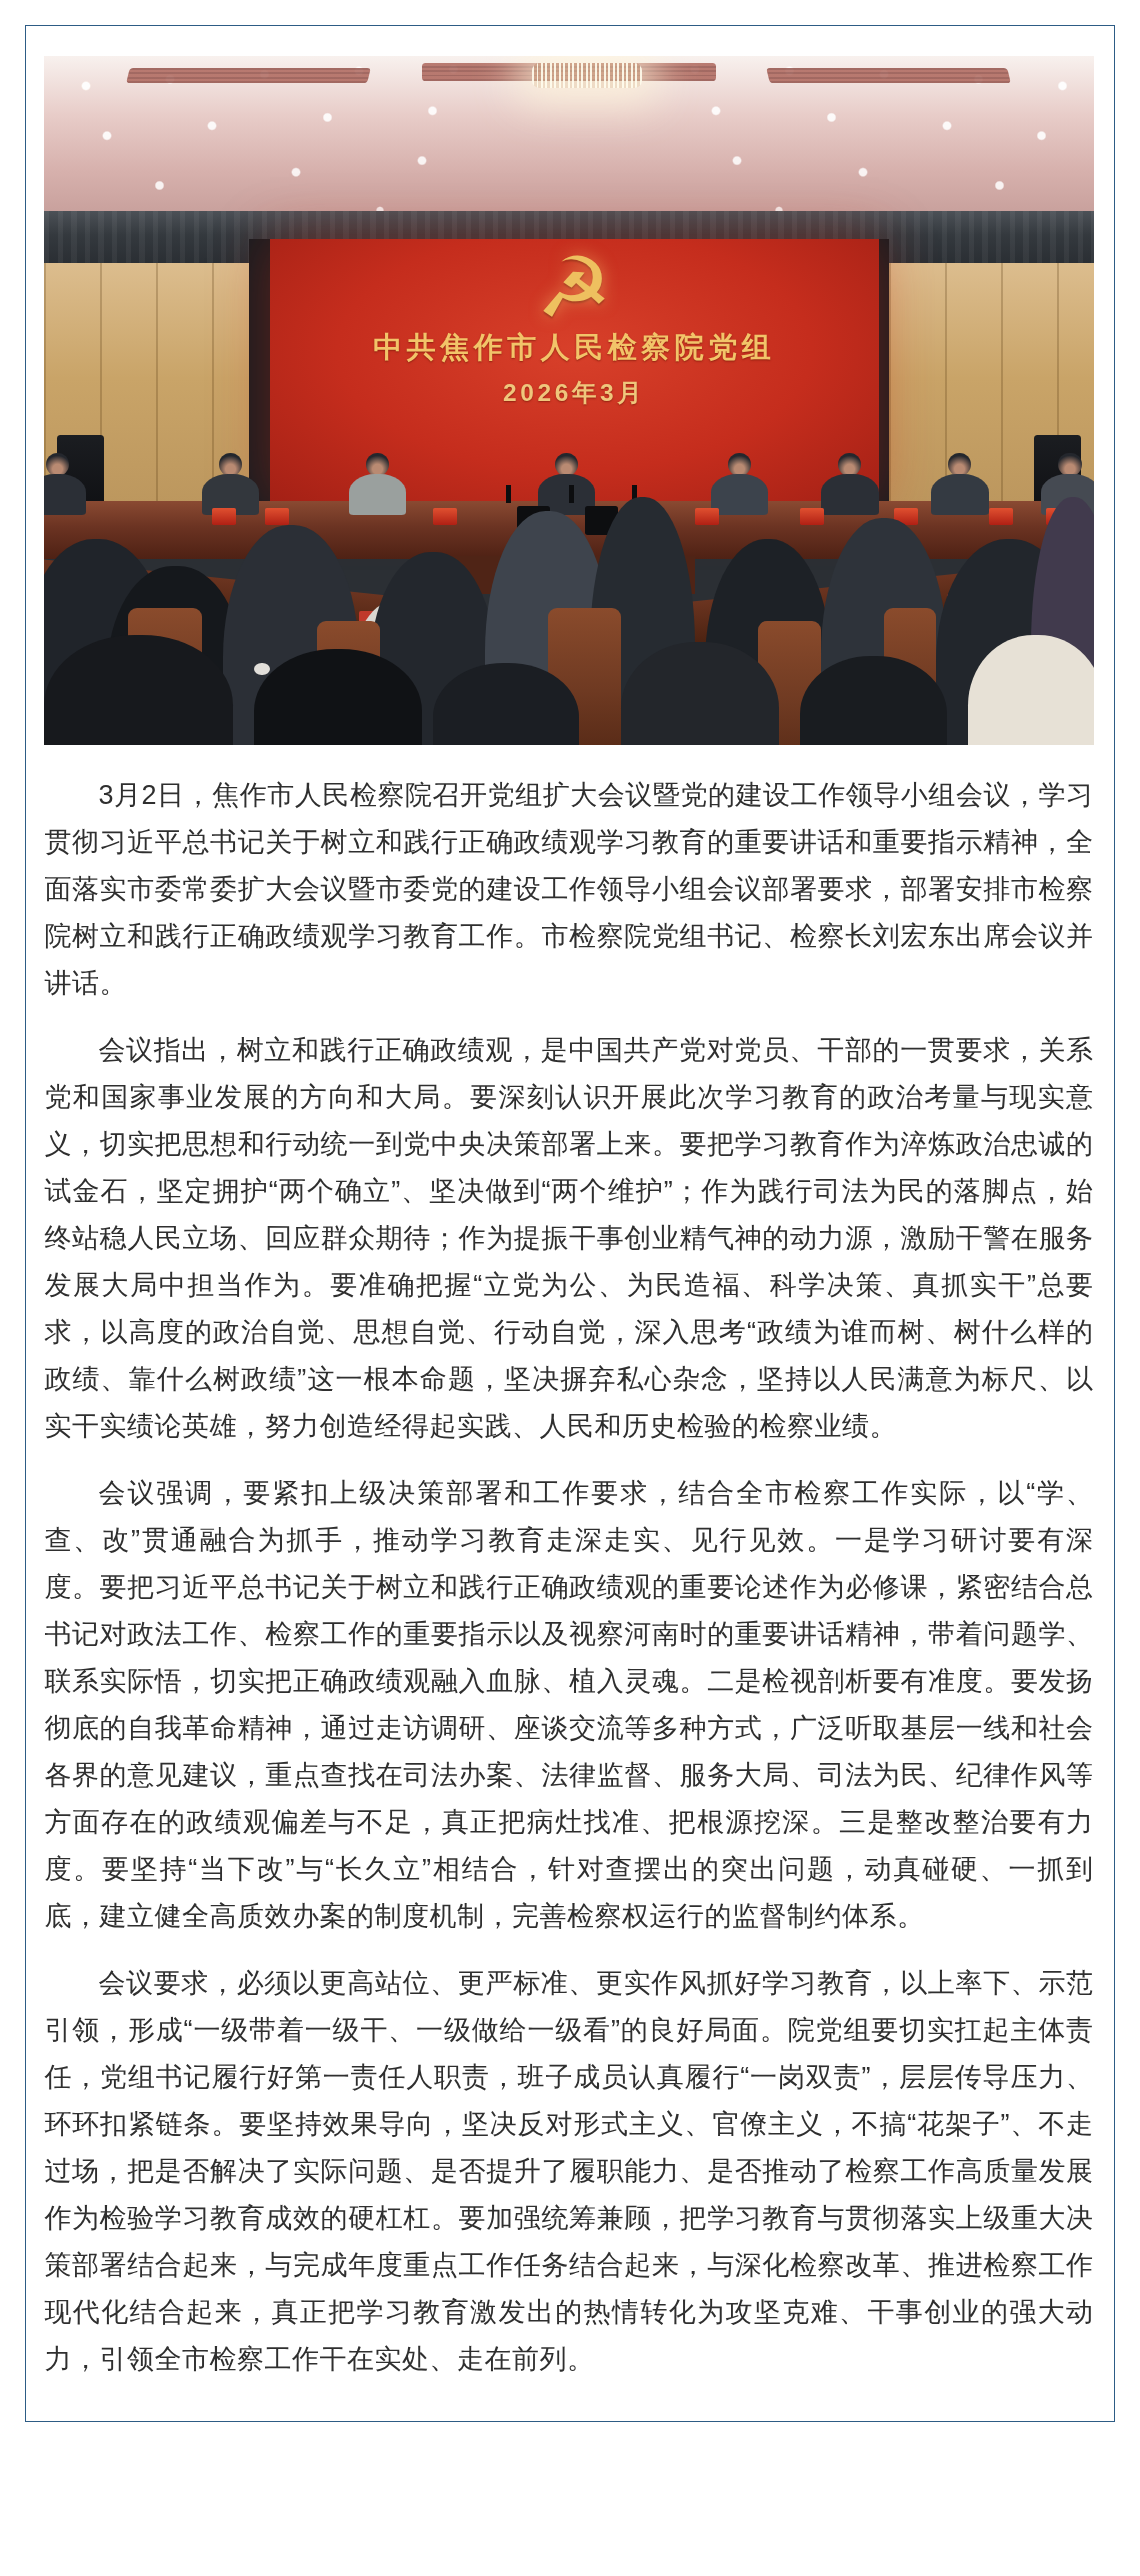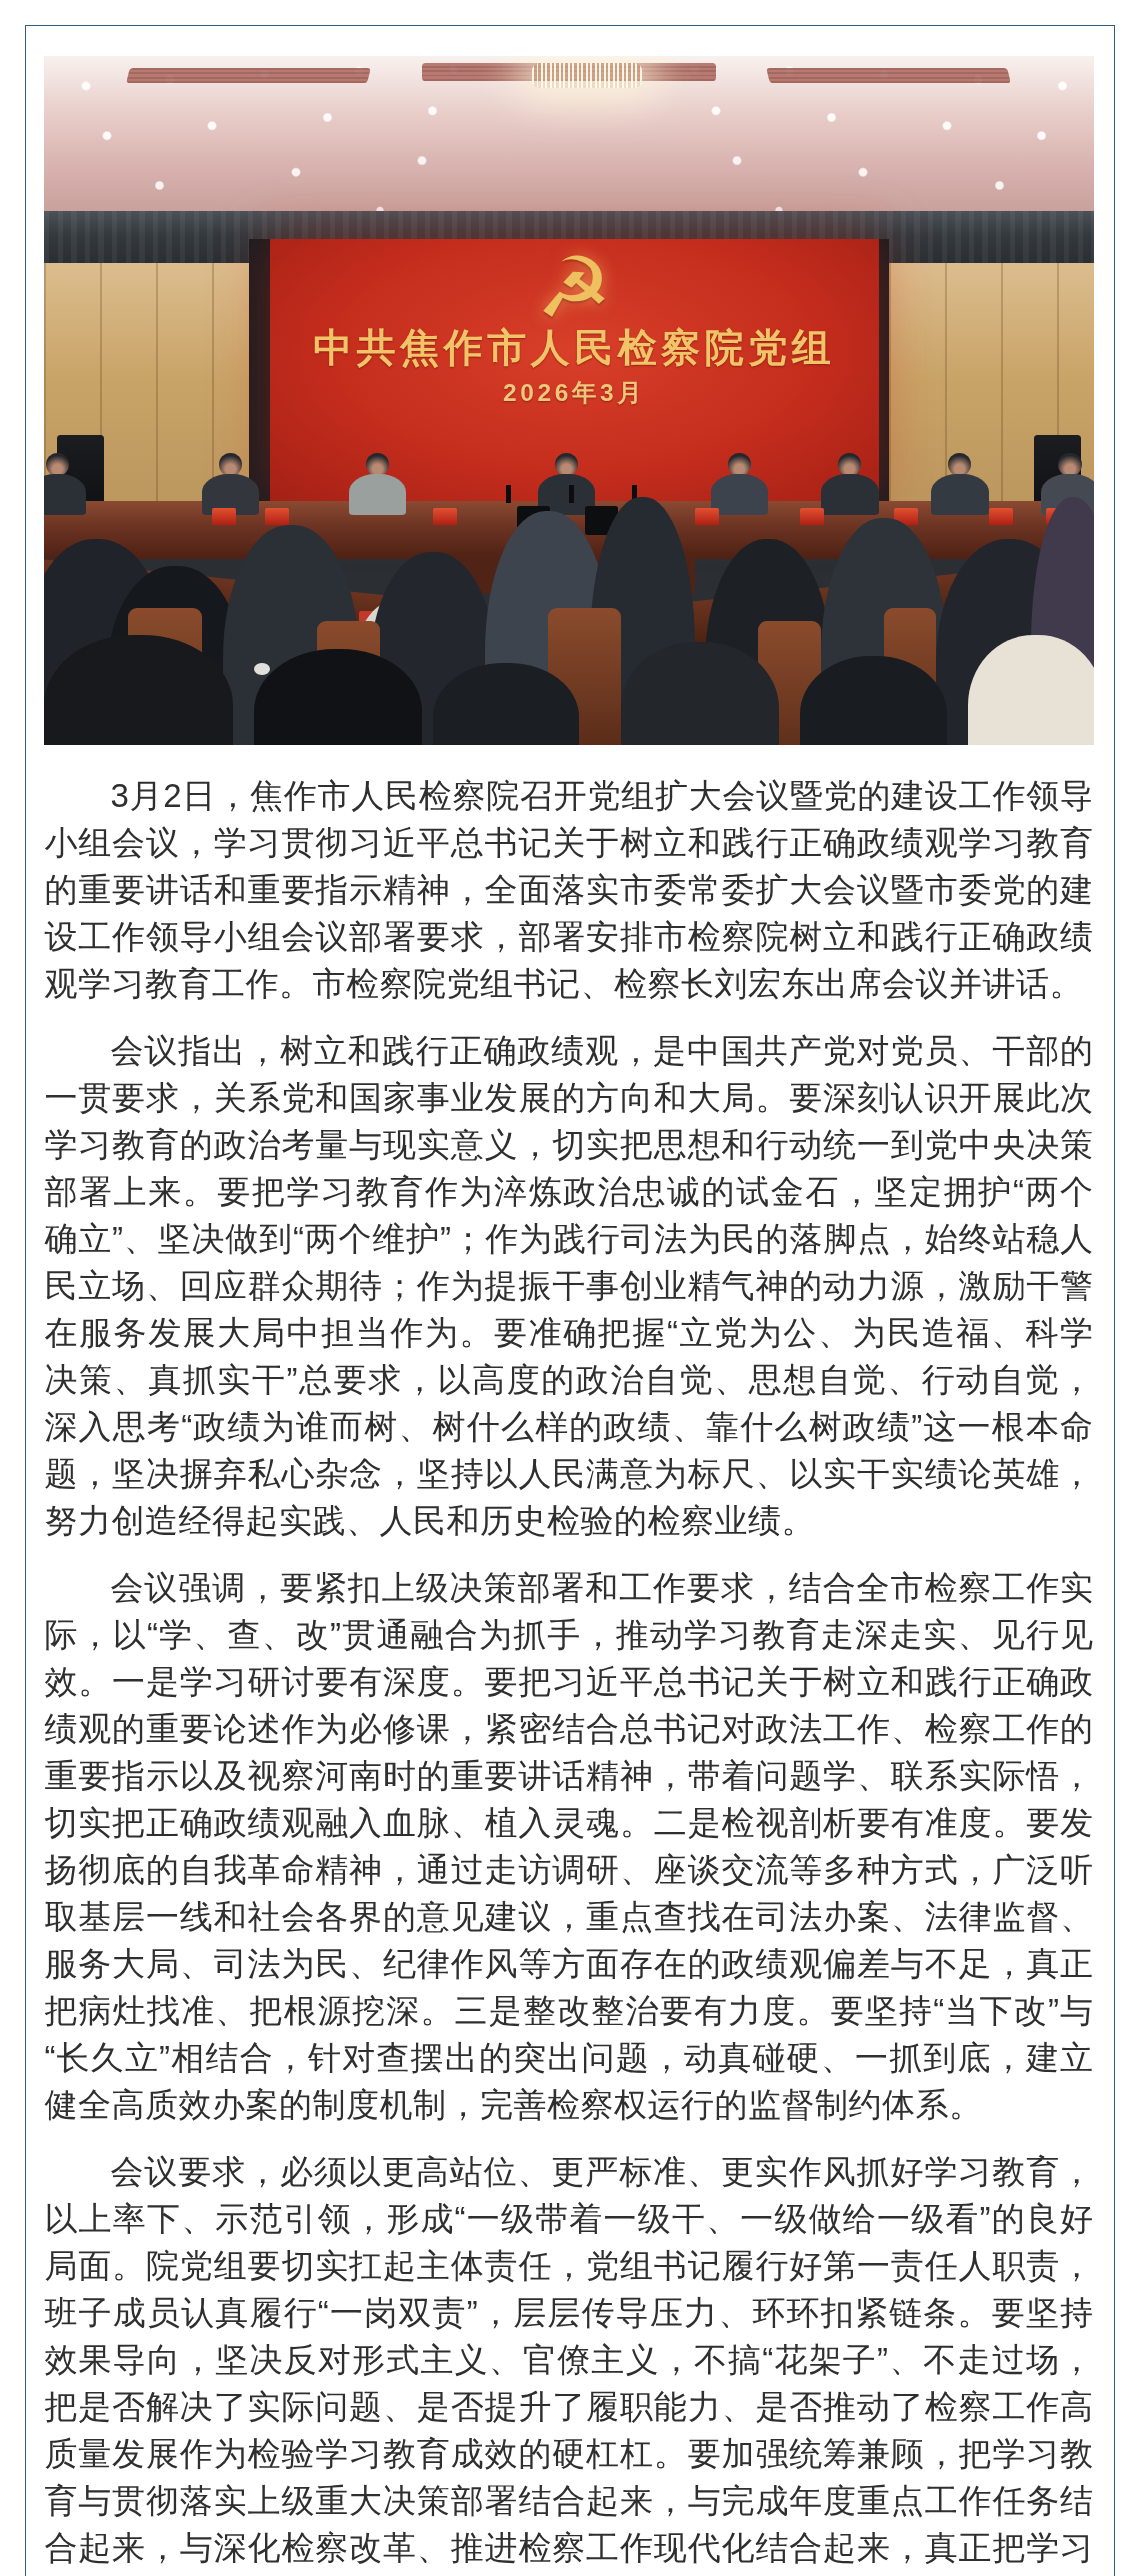--- a/index.html
+++ b/index.html
@@ -82,21 +82,21 @@
     display:flex;flex-direction:column;align-items:center;justify-content:flex-start;
     text-align:center;
   }
   .emblem{margin-top:7.3px;line-height:1;}
   .emblem::before{
     content:"\262D";
     font-size:84px;color:#eec05f;
     text-shadow:0 0 16.3px rgba(255,210,120,.55),0 1.8px 1.8px rgba(120,30,10,.6);
   }
   .s-line{
-    color:#f2c469;font-weight:bold;font-size:39px;line-height:35px;
+    color:#f2c469;font-weight:bold;font-size:29px;line-height:35px;
     letter-spacing:4.5px;text-shadow:0 0.9px 1.8px rgba(120,25,8,.7);
     white-space:nowrap;
   }
   .s-date{
     margin-top:11px;color:#efc67c;font-size:24.5px;font-weight:bold;letter-spacing:3.6px;
     text-shadow:0 0.9px 1.8px rgba(120,25,8,.7);
   }
   .head-table{
     left:0;top:64.5%;width:100%;height:8.5%;
     background:linear-gradient(180deg,#8a4a32 0%,#6b3322 45%,#4e2114 100%);
@@ -119,21 +119,21 @@
   .midtable.c{left:38%;top:72.5%;width:24%;height:5.5%;transform:none;background:#4f2416;}
   .cup{width:1.5%;height:1.8%;background:#f2efe8;border-radius:50%;opacity:.92;}
   .redcard{width:1.8%;height:1.8%;background:#c0392b;border-radius:1.8px;}
   .aud{border-radius:48% 48% 6% 6%/60% 60% 4% 4%;}
   .chair{width:7%;height:20%;border-radius:9px 9px 0 0;
     background:linear-gradient(180deg,#8a4b2c 0%,#6f3a22 60%,#5a2c18 100%);}
   
   .article{margin-top:27px;color:#2f2f2f;}
   .article p{
     margin:0 0 20px 0;
-    font-size:33px;line-height:47px;
+    font-size:27px;line-height:47px;
     text-align:justify;text-indent:2em;
     letter-spacing:0.5px;
   }
   .article p:last-child{margin-bottom:0;}
 </style>
 </head>
 <body>
 
 <div class="page">
 

